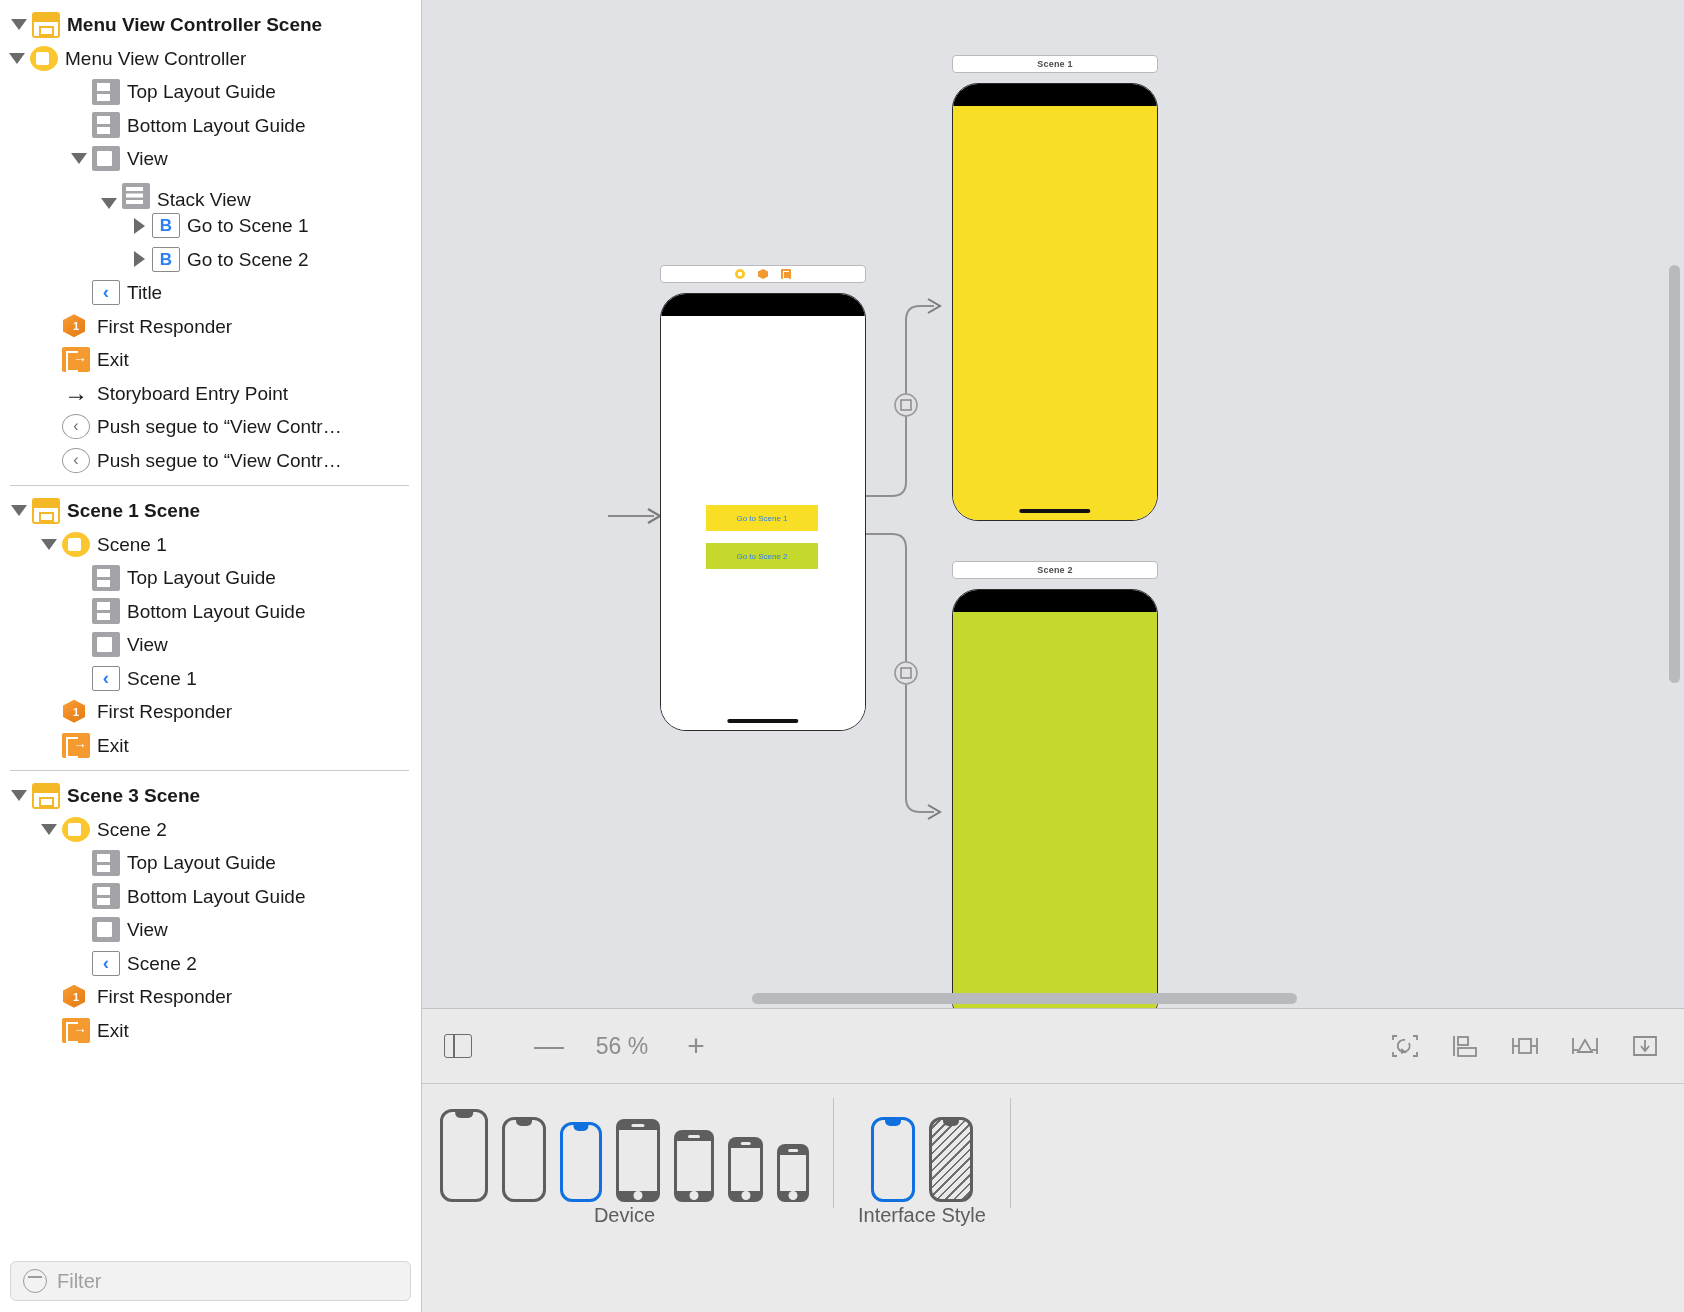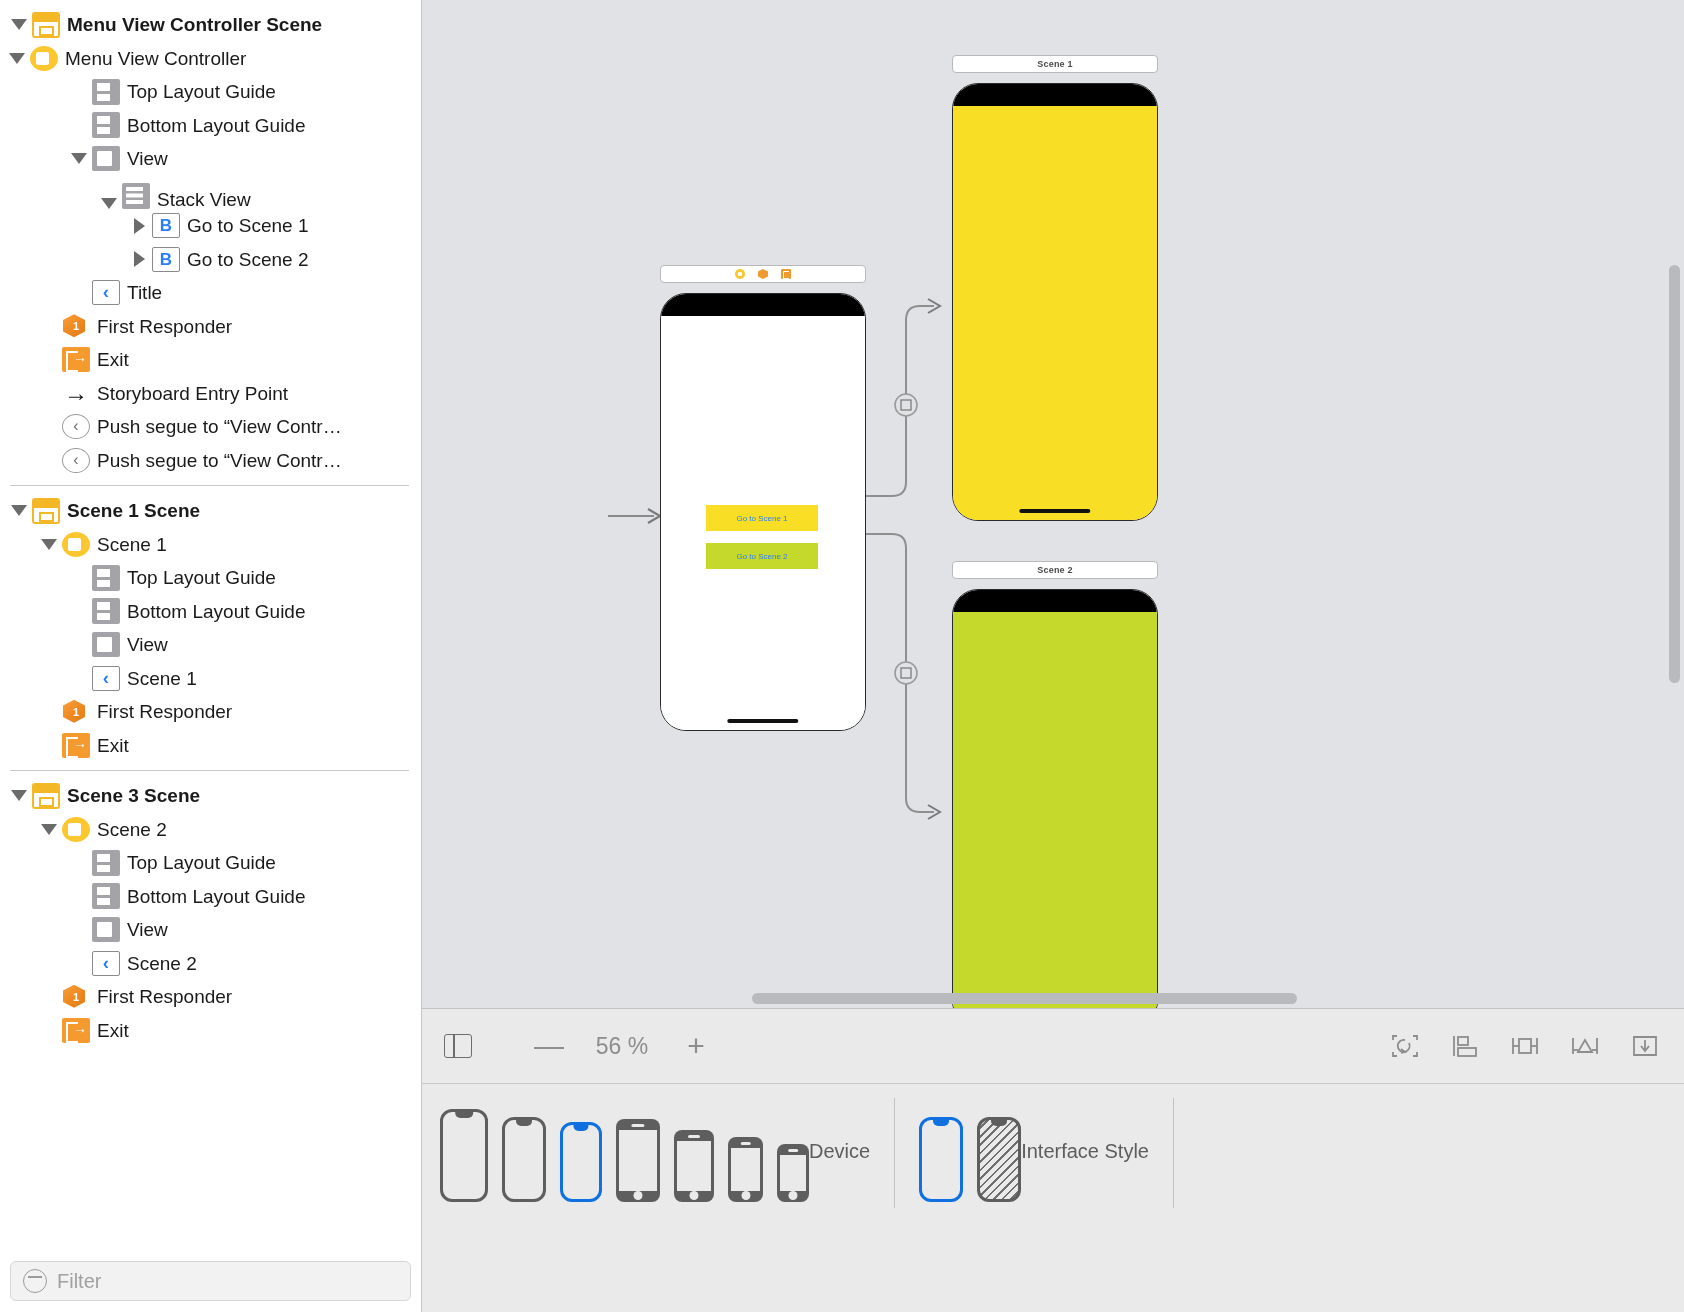--- a/index.html
+++ b/index.html
@@ -206,21 +206,21 @@
   .zoom-btn { font-size: 30px; color:#8d8d8d; line-height: 1; width: 28px; text-align:center; font-weight: 300; }
   #zoom-val { font-size: 23px; color:#8d8d8d; min-width: 68px; text-align:center; }
   #tool-icons { margin-left: auto; display:flex; align-items:center; gap: 26px; }
   .tb-ico { width: 34px; height: 30px; position: relative; }
 
   
   #device-bar {
     position:absolute; left:0; right:0; top: 1084px; bottom: 0;
     background:#eaeaea; display:flex; align-items:flex-start; padding-left: 18px;
   }
-  .dev-group { display:flex; flex-direction:row; align-items:center; padding-top: 14px; justify-content: flex-end; }
+  .dev-group { display:flex; flex-direction:column; align-items:center; padding-top: 14px; justify-content: flex-end; }
   .dev-row { display:flex; align-items:flex-end; gap: 14px; height: 104px; }
   .grp-label { font-size: 20px; color:#5d5d5d; margin-top: 2px; }
   .vdiv { width:1px; background:#c2c2c2; height: 110px; margin: 14px 24px 0 24px; }
 
   .ph { position: relative; }
   .ph-notch { border: 3px solid #5e5e5e; border-radius: 12px; background: #eaeaea; position:relative; }
   .ph-notch.sel { border-color: #1070e0; }
   .ph-notch::after {
     content:""; position:absolute; top: -1px; left: 50%; transform: translateX(-50%);
     width: 42%; height: 7px; background: #5e5e5e; border-radius: 0 0 5px 5px;

